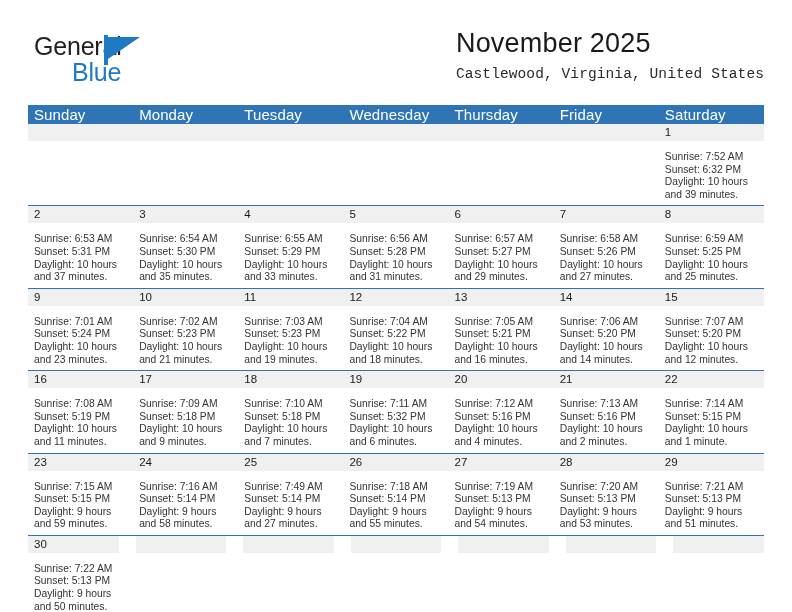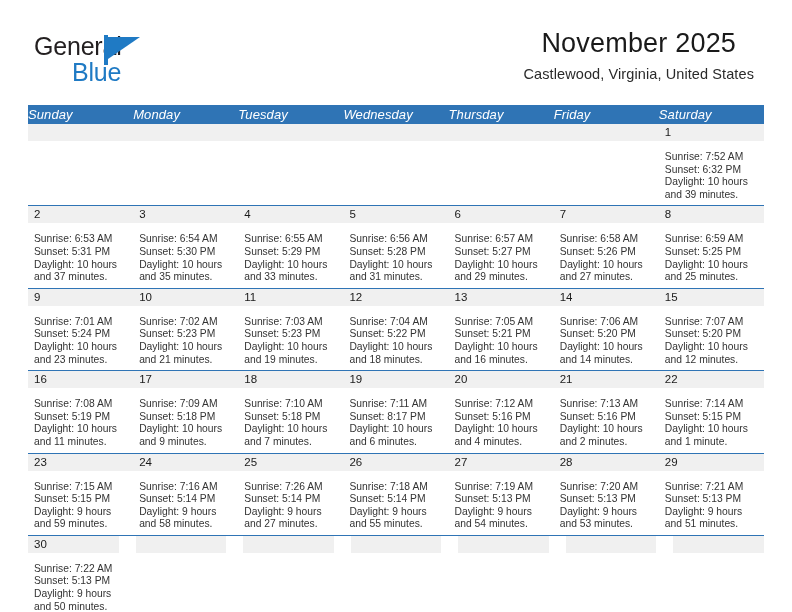--- a/index.html
+++ b/index.html
@@ -76,62 +76,62 @@
     left: 4px;
     top: 2px;
     width: 0;
     height: 0;
     border-left: 32px solid #1f7ac4;
     border-bottom: 22px solid transparent;
   }
 
   .title-block {
     position: absolute;
-    right: 10px;
+    right: 0;
     top: 0;
-    text-align: center;
+    text-align: left;
   }
   .cal-title {
     font-size: 27px;
     color: #1a1a1a;
     line-height: 1.15;
     font-weight: normal;
     margin: 0;
     letter-spacing: 0.2px;
   }
   .cal-subtitle {
     font-size: 14.5px;
     color: #2a2a2a;
     margin-top: 7px;
     line-height: 1.2;
     letter-spacing: 0.1px;
+    font-family: Liberation Mono, monospace;
   }
 
   
   .calendar {
     position: absolute;
     left: 28px;
     top: 105px;
     width: 736px;
   }
   .weekday-row {
     display: flex;
     background: #2f74b5;
     height: 19px;
     align-items: center;
   }
   .weekday {
     flex: 1 1 0;
     color: #ffffff;
-    font-size: 13px;
-    padding-left: 0;
+    font-size: 15px;
+    padding-left: 6px;
     box-sizing: border-box;
     line-height: 1;
     letter-spacing: 0.1px;
-    font-style: italic;
   }
 
   .week-row {
     display: flex;
     border-bottom: 1.4px solid #2f74b5;
   }
   .week-row.no-rule {
     border-bottom: none;
     gap: 17px;
   }
@@ -383,21 +383,21 @@
               <div class="day-line">Sunrise: 7:10 AM</div>
               <div class="day-line">Sunset: 5:18 PM</div>
               <div class="day-line">Daylight: 10 hours</div>
               <div class="day-line">and 7 minutes.</div>
             </div>
           </div>
           <div class="day-cell">
             <div class="day-num-band">19</div>
             <div class="day-lines">
               <div class="day-line">Sunrise: 7:11 AM</div>
-              <div class="day-line">Sunset: 8:17 PM</div>
+              <div class="day-line">Sunset: 5:32 PM</div>
               <div class="day-line">Daylight: 10 hours</div>
               <div class="day-line">and 6 minutes.</div>
             </div>
           </div>
           <div class="day-cell">
             <div class="day-num-band">20</div>
             <div class="day-lines">
               <div class="day-line">Sunrise: 7:12 AM</div>
               <div class="day-line">Sunset: 5:16 PM</div>
               <div class="day-line">Daylight: 10 hours</div>
@@ -438,21 +438,21 @@
             <div class="day-lines">
               <div class="day-line">Sunrise: 7:16 AM</div>
               <div class="day-line">Sunset: 5:14 PM</div>
               <div class="day-line">Daylight: 9 hours</div>
               <div class="day-line">and 58 minutes.</div>
             </div>
           </div>
           <div class="day-cell">
             <div class="day-num-band">25</div>
             <div class="day-lines">
-              <div class="day-line">Sunrise: 7:26 AM</div>
+              <div class="day-line">Sunrise: 7:49 AM</div>
               <div class="day-line">Sunset: 5:14 PM</div>
               <div class="day-line">Daylight: 9 hours</div>
               <div class="day-line">and 27 minutes.</div>
             </div>
           </div>
           <div class="day-cell">
             <div class="day-num-band">26</div>
             <div class="day-lines">
               <div class="day-line">Sunrise: 7:18 AM</div>
               <div class="day-line">Sunset: 5:14 PM</div>

